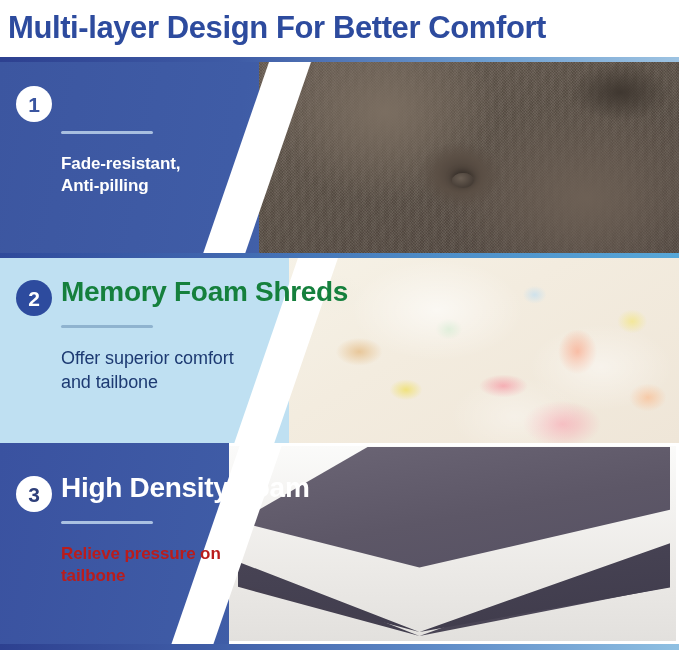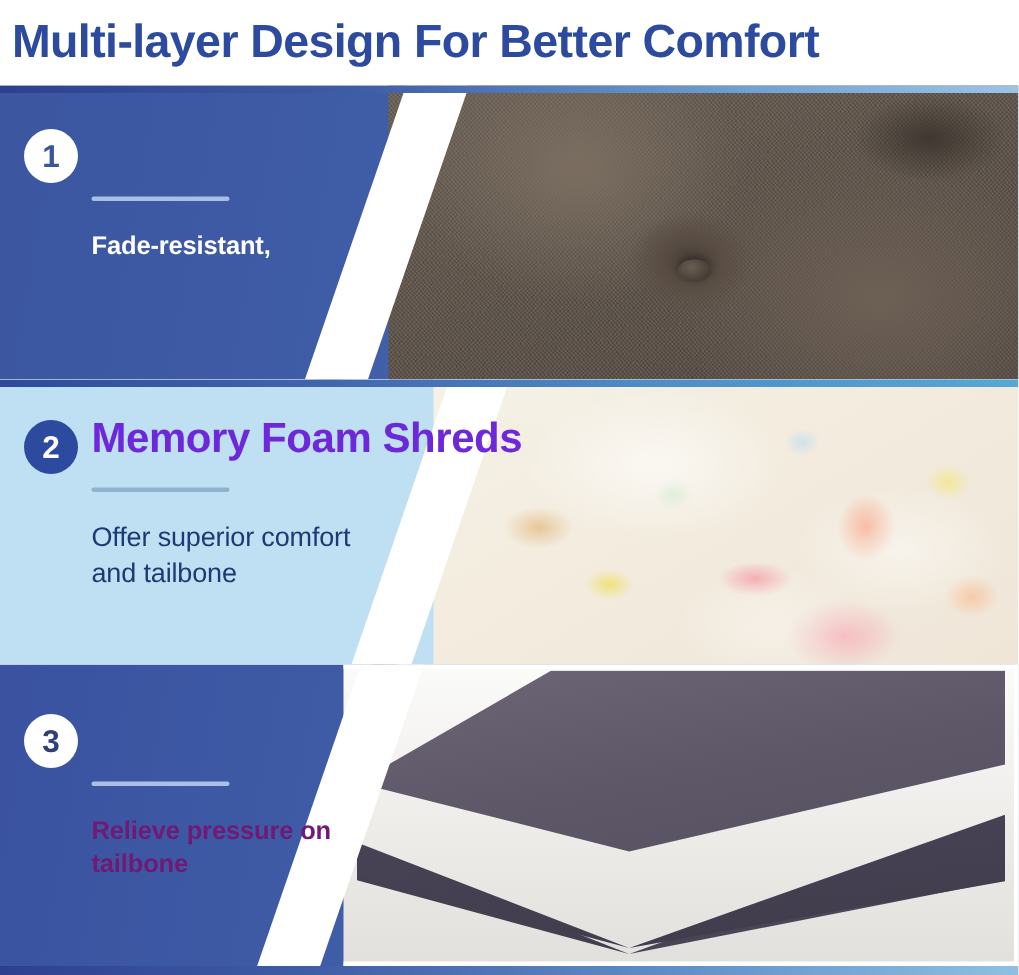--- a/index.html
+++ b/index.html
@@ -117,21 +117,21 @@
   }
 
   
   #panel2 { top:253px; height:190px; }
   #panel2 .panel-bg { background:#bfe0f2; }
   #panel2 .panel-top-strip {
     background:linear-gradient(90deg,#2f4a9b 0%,#3f64ad 30%,#4d8ec9 65%,#56a7d8 100%);
   }
   #panel2 .txt { top:24px; }
   #panel2 .num { background:#2d4b9e; color:#ffffff; }
-  #panel2 .head { color:#6d28d9; }
+  #panel2 .head { color:#15803d; }
   #panel2 .rule { background:#8fb3cf; }
   #panel2 .sub { color:#1d3a72; font-weight:normal; font-size:18px; }
   #panel2 .photo { width:390px; }
   #panel2 .photo-inner {
     background:
       radial-gradient(ellipse 34px 16px at 55% 70%, #f4a8ae 0%, rgba(244,168,174,0) 72%),
       radial-gradient(ellipse 26px 30px at 74% 52%, #f6a98a 0%, rgba(246,169,138,0) 75%),
       radial-gradient(ellipse 22px 14px at 30% 72%, #f0e27f 0%, rgba(240,226,127,0) 75%),
       radial-gradient(ellipse 20px 16px at 88% 36%, #f3e79a 0%, rgba(243,231,154,0) 75%),
       radial-gradient(ellipse 18px 14px at 41% 40%, #cfe6c7 0%, rgba(207,230,199,0) 75%),
@@ -160,21 +160,21 @@
   #panel3 .panel-bg {
     background:linear-gradient(100deg,#3a52a0 0%,#3f5ca6 35%,#4f77b9 72%,#6692cb 100%);
   }
   #panel3 .panel-bottom-strip {
     background:linear-gradient(90deg,#2d4090 0%,#3f5ca6 30%,#5f8cc8 65%,#8fc0e2 100%);
   }
   #panel3 .txt { top:30px; }
   #panel3 .num { background:#ffffff; color:#2e3f7a; }
   #panel3 .head { color:#ffffff; }
   #panel3 .rule { background:#aac1e2; }
-  #panel3 .sub { color:#701a75; }
+  #panel3 .sub { color:#b91c1c; }
   #panel3 .photo { width:450px; height:calc(100% - 6px); }
   #panel3 .photo-inner { background:linear-gradient(180deg,#fbfbfa 0%,#eceae7 62%,#e2e0dd 100%); }
   #panel3 .foam-top {
     position:absolute; left:2%; top:2%; width:96%; height:60%;
     background:linear-gradient(170deg,#6c6676 0%,#5d5767 55%,#565163 100%);
     clip-path:polygon(30% 0%, 100% 0%, 100% 52%, 42% 100%, 0% 62%);
   }
   #panel3 .foam-side {
     position:absolute; left:2%; top:2%; width:96%; height:92%;
     background:linear-gradient(175deg,#4e4959 0%,#464253 60%,#3f3b4b 100%);
@@ -219,20 +219,21 @@
     <div class="diag-accent"></div>
     <div class="diag-white"></div>
 
     <div class="txt">
       <div class="head-row">
         <div class="num">1</div>
       </div>
       <div class="rule"></div>
       <div class="sub">
         <div>Fade-resistant,</div>
+        <div>Anti-pilling</div>
       </div>
     </div>
 
     <div class="panel-top-strip"></div>
   </section>
 
   <section class="panel" id="panel2">
     <div class="panel-bg"></div>
 
     <div class="photo">
@@ -268,20 +269,21 @@
         <div class="foam-top"></div>
       </div>
       <div class="photo-frame"></div>
     </div>
     <div class="diag-accent"></div>
     <div class="diag-white"></div>
 
     <div class="txt">
       <div class="head-row">
         <div class="num">3</div>
+        <div class="head">High Density Foam</div>
       </div>
       <div class="rule"></div>
       <div class="sub">
         <div>Relieve pressure on</div>
         <div>tailbone</div>
       </div>
     </div>
 
     <div class="panel-bottom-strip"></div>
   </section>

